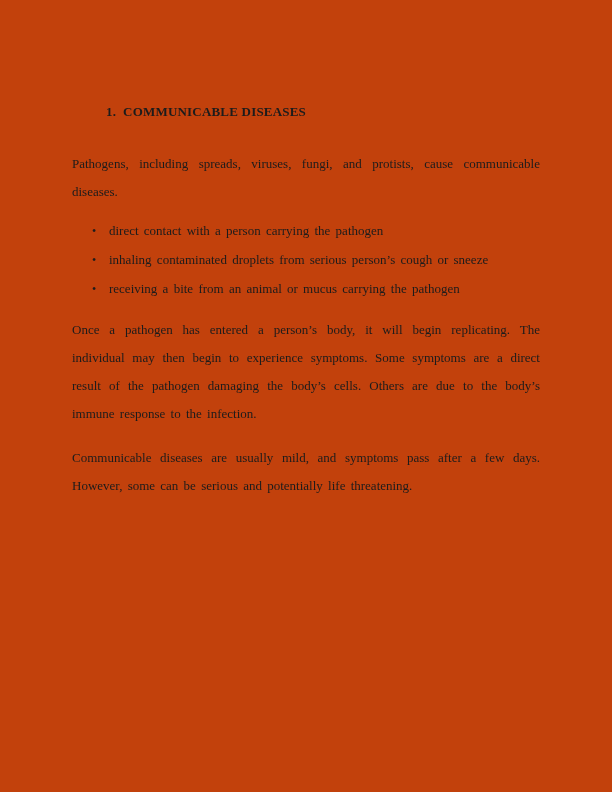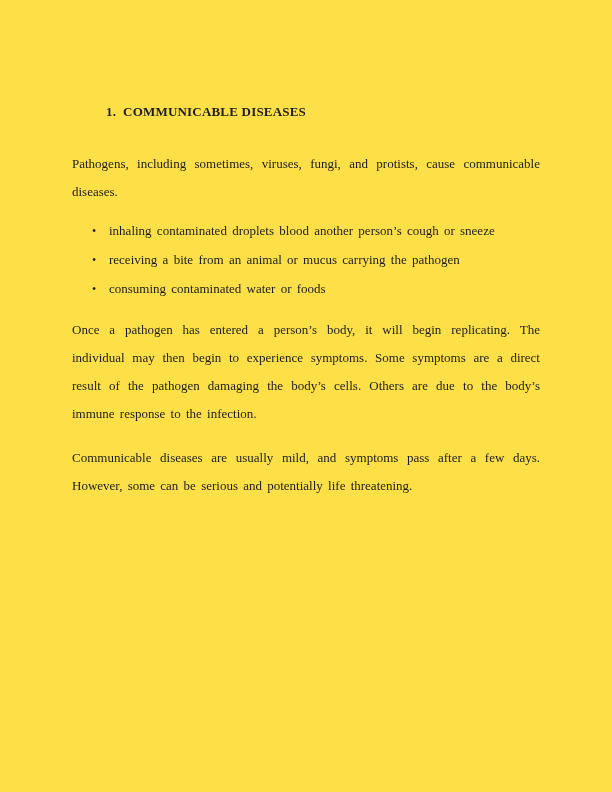--- a/index.html
+++ b/index.html
@@ -3,21 +3,21 @@
 <meta charset="utf-8">
 <style>
   html, body {
     margin: 0;
     padding: 0;
     background: #ffffff;
   }
   .page {
     width: 612px;
     height: 792px;
-    background: #fde047;
+    background: #c2410c;
     box-sizing: border-box;
     padding: 104px 72px 40px 72px;
     font-family: "Liberation Serif", "DejaVu Serif", serif;
     font-size: 13px;
     color: #1c1c1c;
     overflow: hidden;
   }
   .doc-title {
     font-size: 13px;
     font-weight: bold;
@@ -53,26 +53,26 @@
 </style>
 </head>
 <body>
 
 <div class="page">
 
   <h1 class="doc-title">1.  COMMUNICABLE DISEASES</h1>
 
 
 
-  <p class="body-para">Pathogens, including sometimes, viruses, fungi, and protists, cause communicable diseases.</p>
+  <p class="body-para">Pathogens, including spreads, viruses, fungi, and protists, cause communicable diseases.</p>
 
 
   <ul class="bullet-list">
-    <li>inhaling contaminated droplets blood another person’s cough or sneeze</li>
+    <li>direct contact with a person carrying the pathogen</li>
+    <li>inhaling contaminated droplets from serious person’s cough or sneeze</li>
     <li>receiving a bite from an animal or mucus carrying the pathogen</li>
-    <li>consuming contaminated water or foods</li>
   </ul>
 
   <p class="body-para">Once a pathogen has entered a person’s body, it will begin replicating. The individual may then begin to experience symptoms. Some symptoms are a direct result of the pathogen damaging the body’s cells. Others are due to the body’s immune response to the infection.</p>
 
   <p class="body-para">Communicable diseases are usually mild, and symptoms pass after a few days. However, some can be serious and potentially life threatening.</p>
 
 </div>
 
 </body></html>

